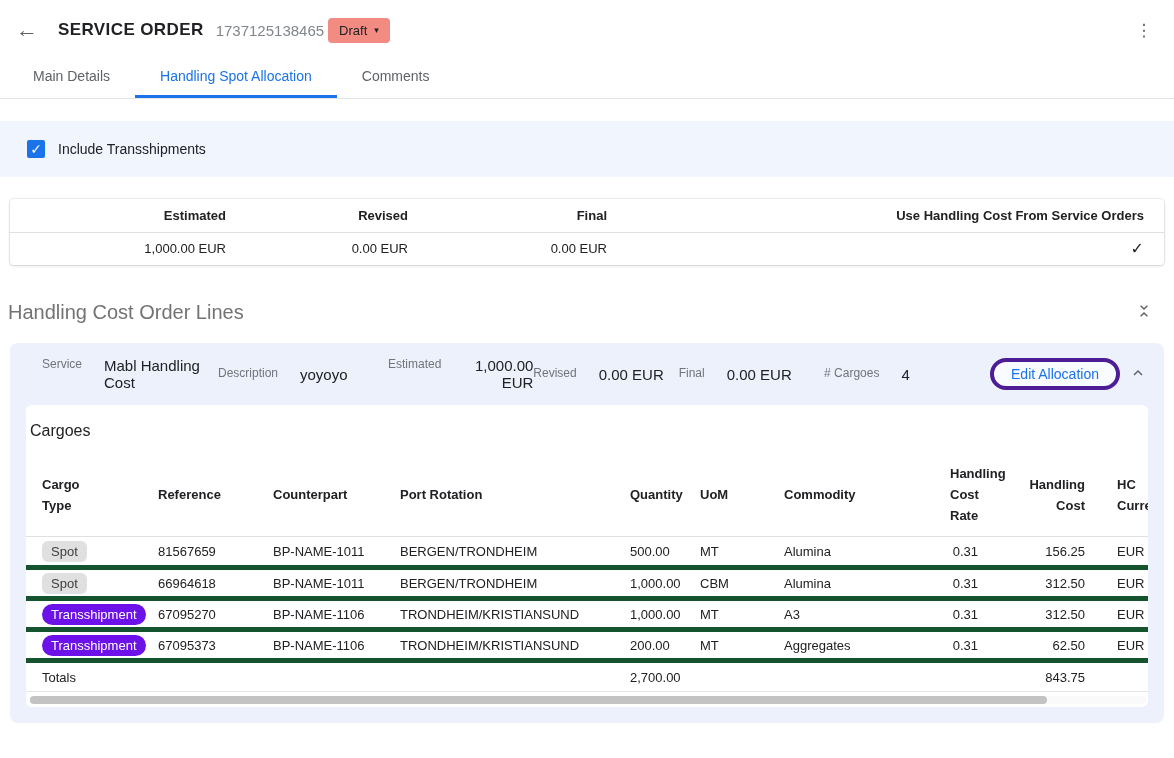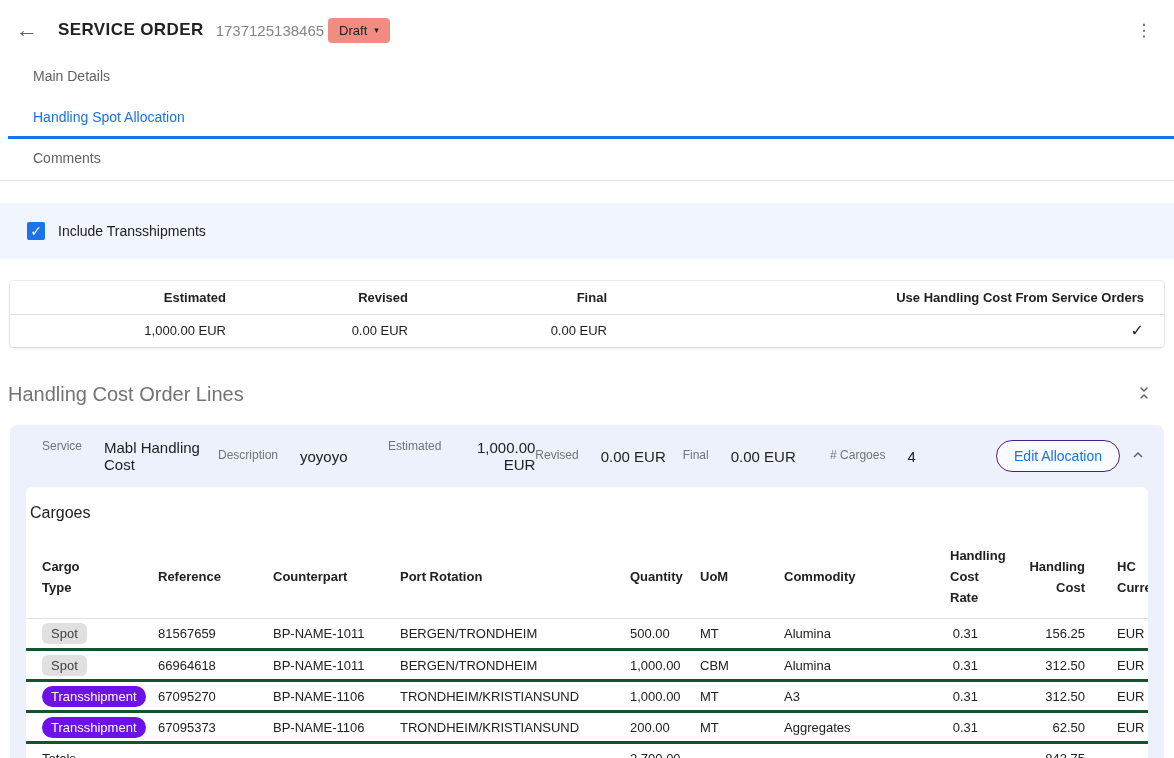--- a/index.html
+++ b/index.html
@@ -21,21 +21,21 @@
     width:28px;height:28px;line-height:26px;text-align:left;}
   .page-title{font-size:17px;font-weight:700;letter-spacing:.4px;margin-left:14px;color:#202124;}
   .order-number{font-size:15px;color:#80868b;margin-left:12px;}
   .status-badge{margin-left:4px;display:inline-flex;align-items:center;gap:7px;
     background:var(--draft,#f28b82);border:none;border-radius:4px;padding:5px 11px;
     font-size:13px;font-weight:500;color:#202124;cursor:pointer;}
   .status-badge .caret{font-size:9px;line-height:1;}
   .spacer{flex:1;}
   .kebab-btn{border:none;background:none;cursor:pointer;color:#5f6368;font-size:17px;
     letter-spacing:0;width:28px;height:28px;}
-  .tabs{display:flex;margin-top:9px;padding-left:8px;flex-direction:column;}
+  .tabs{display:flex;margin-top:9px;padding-left:8px;}
   .tab{padding:0 25px;height:41px;line-height:38px;font-size:14px;font-weight:500;
     color:#5f6368;cursor:pointer;border-bottom:3px solid transparent;white-space:nowrap;}
   .tab.active{color:var(--accent,#1a73e8);border-bottom-color:var(--accent,#1a73e8);}
 
   
   .filter-panel{margin-top:22px;height:56px;background:var(--panel,#f1f5fd);
     display:flex;align-items:center;padding:0 27px;}
   .checkbox{width:18px;height:18px;background:var(--accent,#1a73e8);border-radius:2px;
     color:#fff;font-size:14px;line-height:18px;text-align:center;cursor:pointer;flex:0 0 18px;}
   .filter-label{font-size:14px;margin-left:13px;color:#202124;}
@@ -61,33 +61,33 @@
     padding:12px 16px 16px;}
   .line-header{display:flex;align-items:center;padding:2px 0 14px 16px;}
   .fld{display:flex;flex-direction:row;gap:22px;}
   .fld .lbl{font-size:12px;color:#70757a;}
   .fld .val{font-size:15px;color:#202124;}
   .fld.num{text-align:right;}
   .f-service{flex:0 0 176px;}
   .f-desc{flex:0 0 170px;}
   .f-est,.f-rev,.f-fin{flex:1;}
   .f-car{flex:0 0 140px;}
-  .edit-btn{margin-left:26px;height:32px;padding:0 17px;border:1px solid #4c1d95;
+  .edit-btn{margin-left:26px;height:32px;padding:0 17px;border:4px solid #4c1d95;
     border-radius:16px;background:#f8fbff;color:var(--accent,#1a73e8);
     font-size:14px;font-weight:500;cursor:pointer;white-space:nowrap;}
   .collapse-btn{margin-left:8px;}
 
   
   .cargo-card{background:#fff;border-radius:6px;padding-top:17px;overflow:hidden;}
   .cargo-title{font-size:16px;font-weight:400;color:#212121;padding:0 4px;margin-bottom:13px;}
   .table-clip{overflow:hidden;width:100%;}
   .cargo-table{width:1254px;table-layout:fixed;border-collapse:collapse;font-size:13px;}
   .cargo-table th{font-weight:700;color:#202124;text-align:left;vertical-align:middle;
     padding:10px 16px;line-height:21px;border-bottom:1px solid #e0e0e0;}
-  .cargo-table td{padding:0 16px;height:31px;border-bottom:3px solid #14532d;color:#202124;}
+  .cargo-table td{padding:0 16px;height:31px;border-bottom:5px solid #14532d;color:#202124;}
   .cargo-table .num{text-align:right;}
   .hc-curr-wrap{display:inline-block;width:52px;}
   .chip{display:inline-block;padding:3px 9px;font-size:13px;line-height:15px;color:#3c4043;}
   .chip[data-variant="spot"]{background:var(--spot,#e0e0e0);border-radius:6px;}
   .chip[data-variant="transshipment"]{background:var(--transshipment,#6C11E8);
     color:#fff;border-radius:12px;}
   .totals-row td{font-weight:400;border-bottom:1px solid #e6e6e6;}
 
   
   .hscroll-track{height:8px;margin:4px 2px 3px;border-radius:4px;background:#fafafa;position:relative;}

